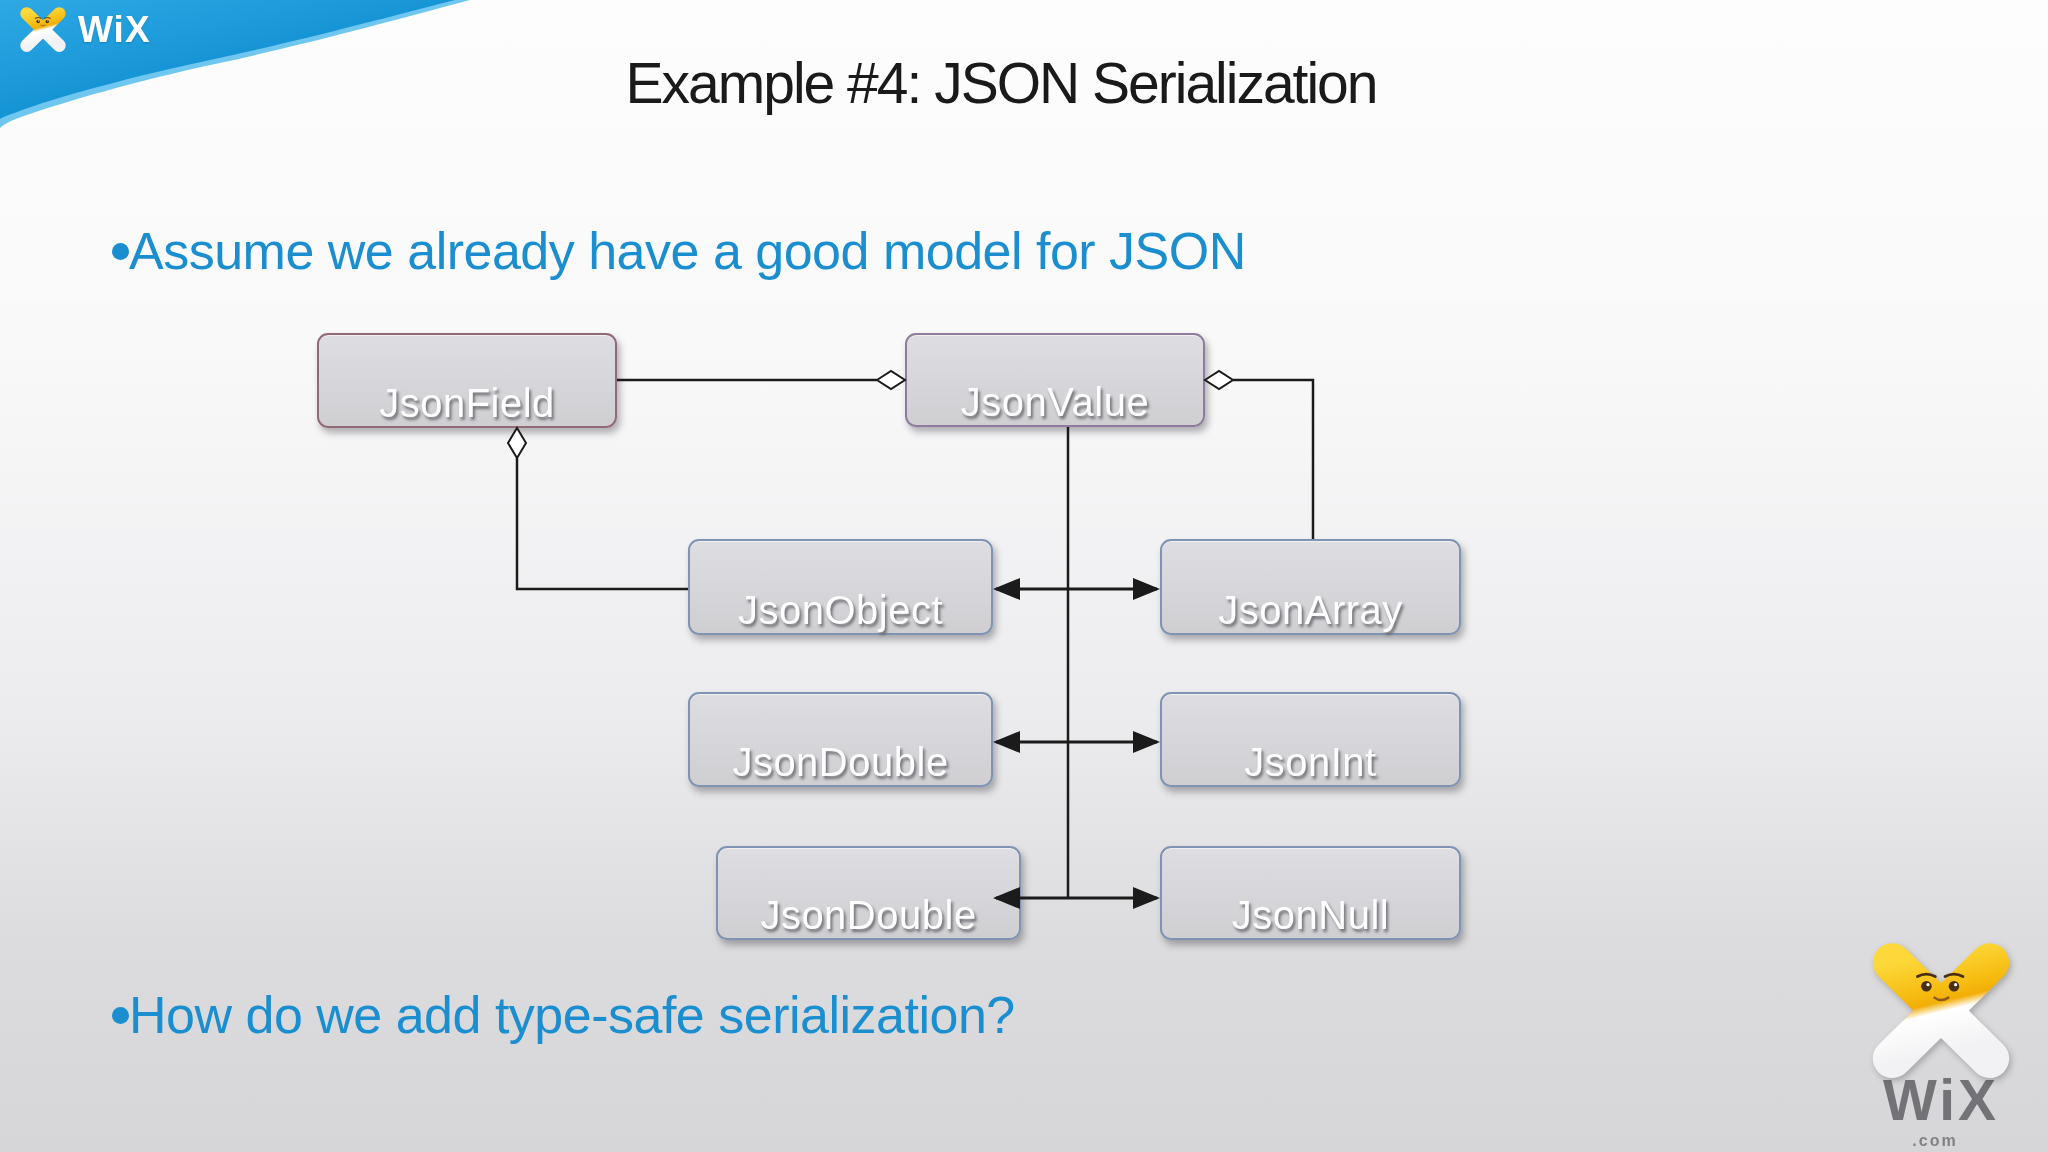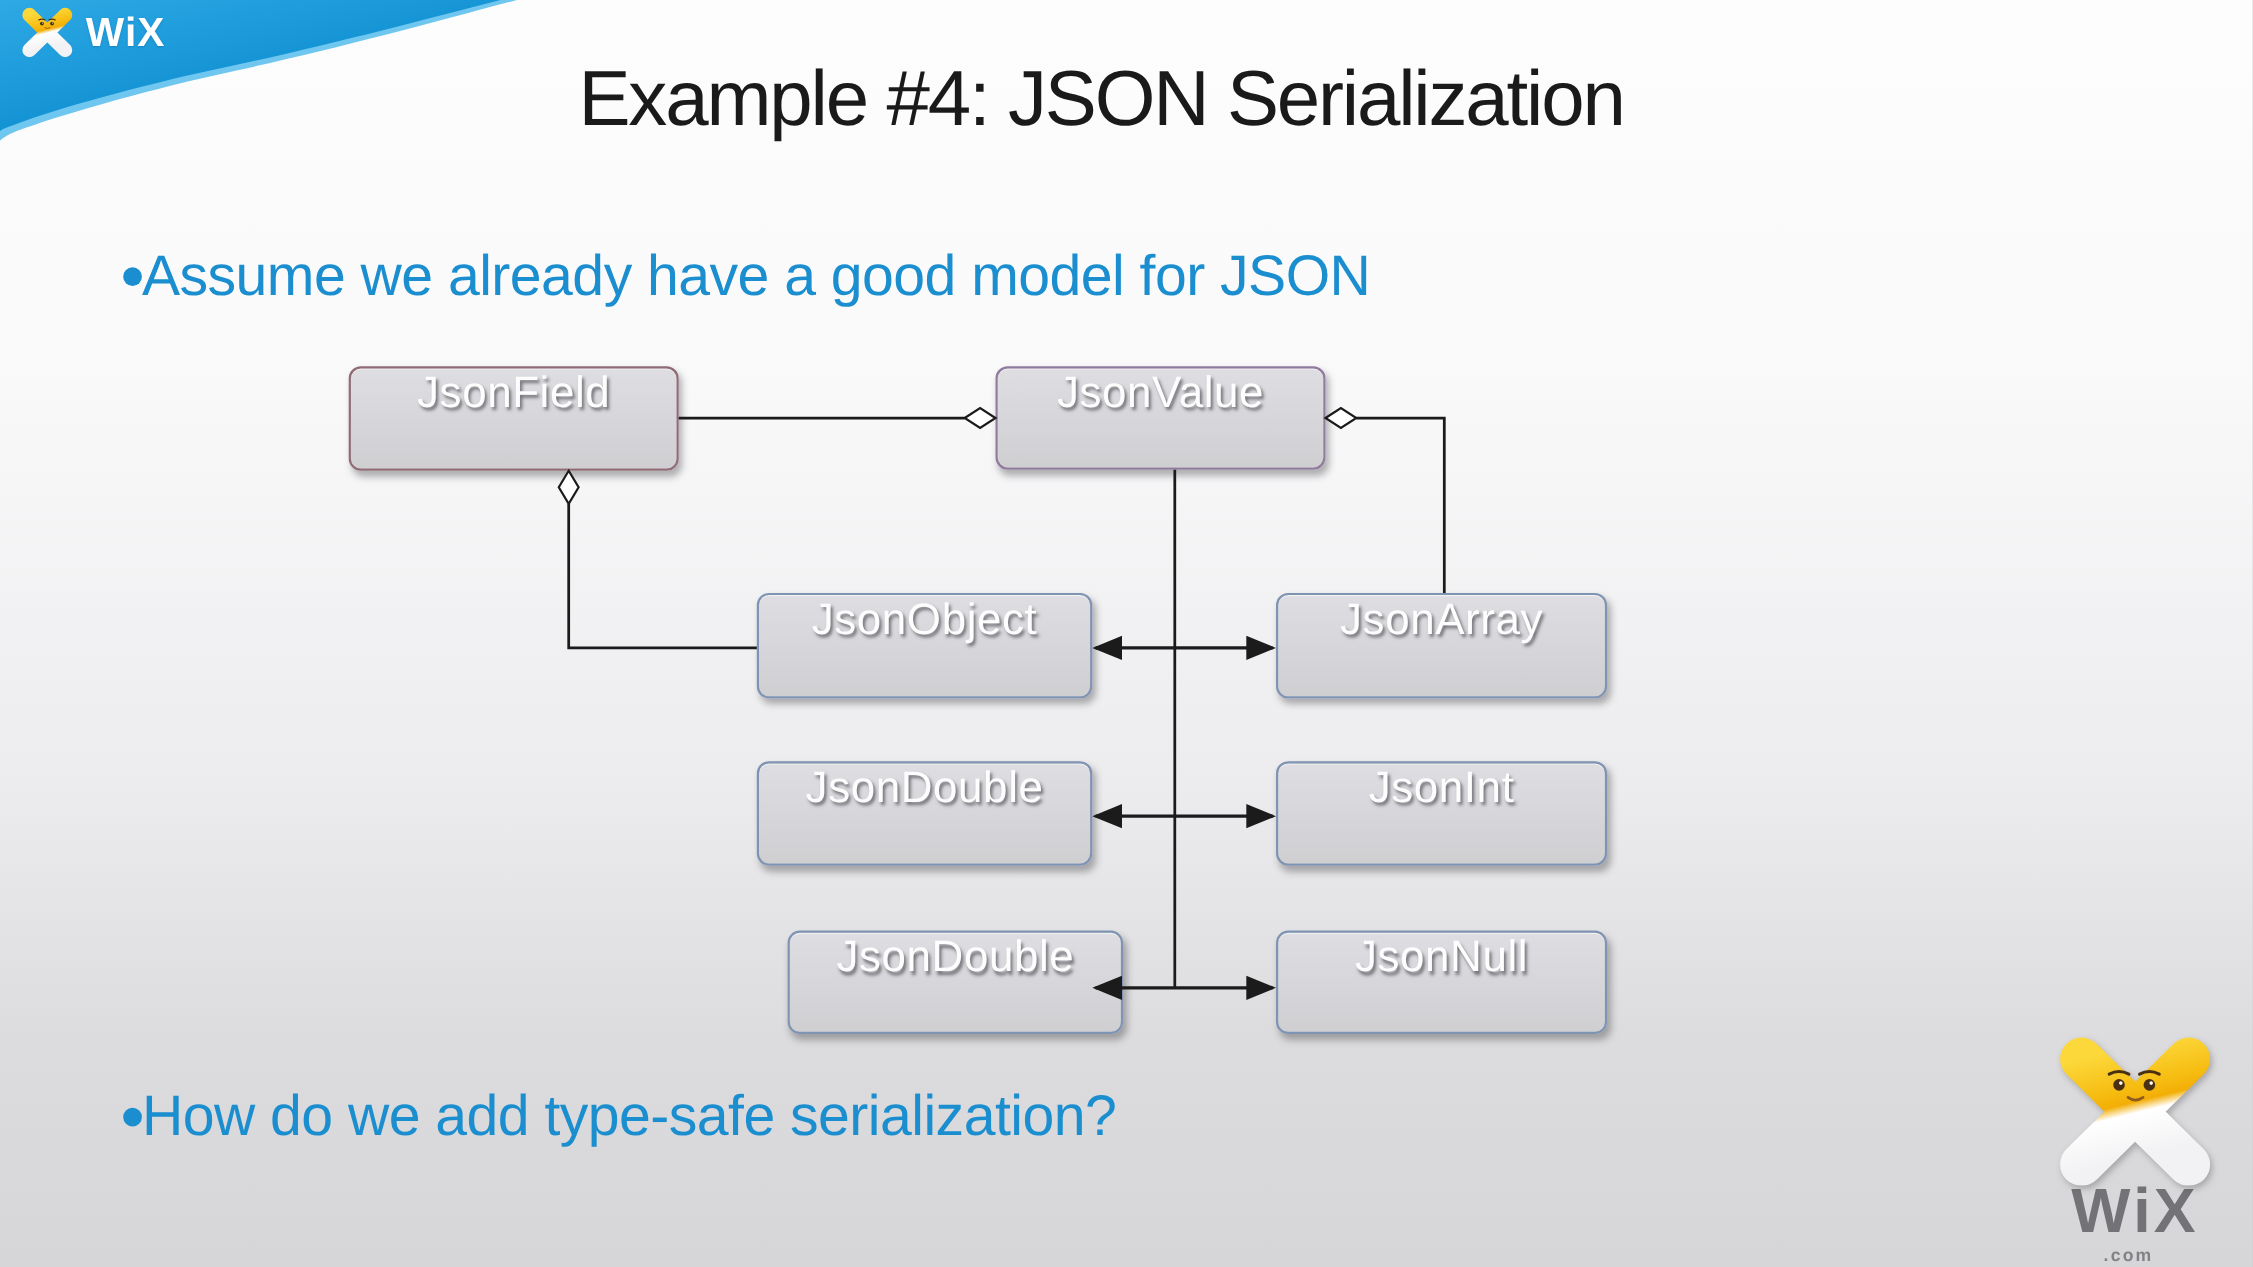--- a/index.html
+++ b/index.html
@@ -40,21 +40,21 @@
   }
 
   
   .title {
     position: absolute;
     top: 50px; left: 0;
     width: 2002px;
     margin: 0;
     z-index: 2;
     text-align: center;
-    font-size: 71px;
+    font-size: 57px;
     font-weight: 500;
     letter-spacing: -2px;
     color: #1a1a1a;
   }
 
   
   .bullet {
     position: absolute;
     left: 112px;
     z-index: 2;
@@ -75,21 +75,21 @@
     font-size: 52px;
     letter-spacing: -0.5px;
     white-space: nowrap;
   }
 
   
   .node {
     position: absolute;
     z-index: 4;
     display: flex;
-    align-items: flex-start;
+    align-items: flex-end;
     justify-content: center;
     border: 2.5px solid #7f93b2;
     border-radius: 11px;
     background: linear-gradient(180deg, #dedde1 0%, #d6d5d9 55%, #cfcfd2 100%);
     box-shadow: 3px 5px 7px rgba(40,40,45,0.35), inset 0 1px 0 rgba(255,255,255,0.55);
   }
   .node-label {
     color: #fdfdfd;
     font-size: 40px;
     letter-spacing: 0.5px;

